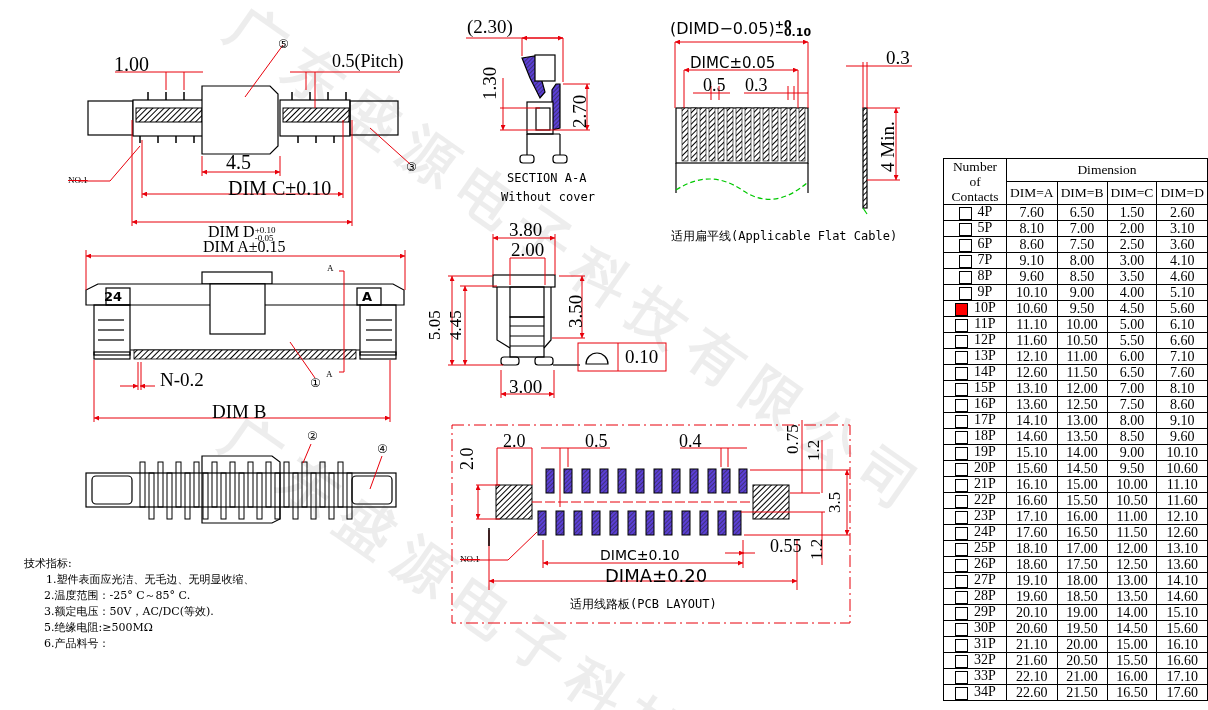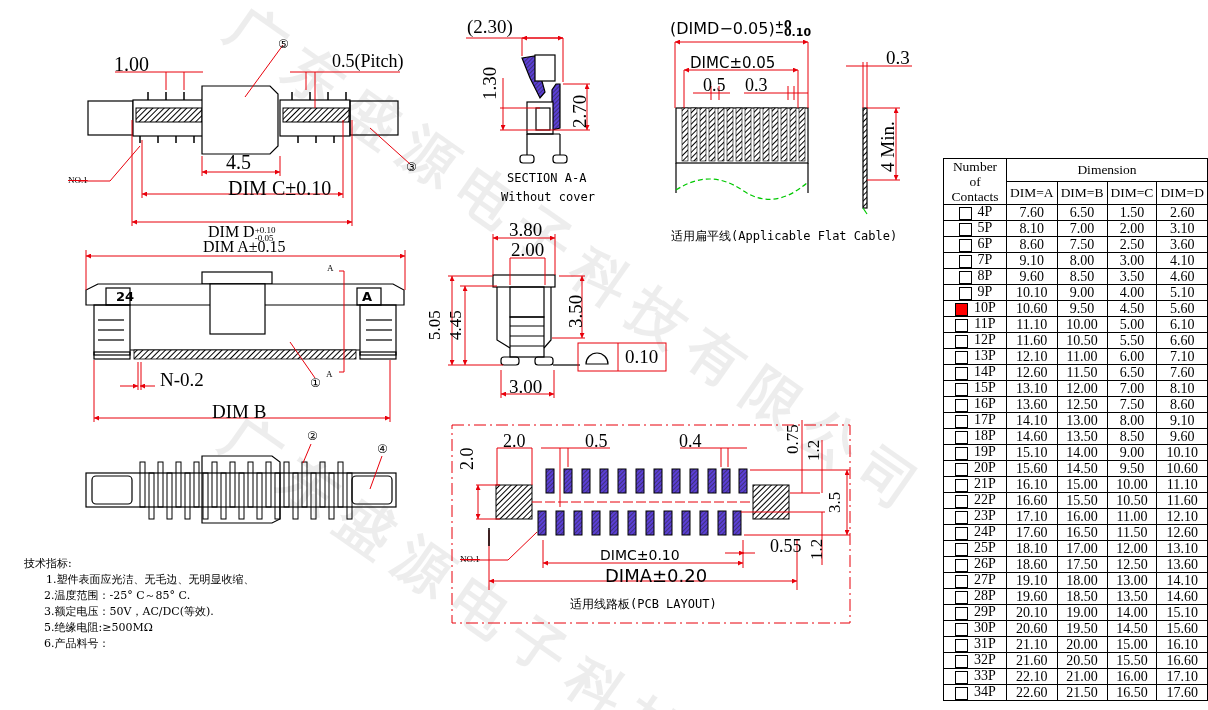--- a/index.html
+++ b/index.html
@@ -355,21 +355,21 @@
   <span>(DIMD−0.05)</span><span style="display:inline-block;vertical-align:-2px;font-size:11px;line-height:8px;font-weight:bold;"><span>+0</span><br><span>−0.10</span></span>
 </div>
 <div class="lbl sans" style="left:690px;top:56px;font-size:15px;">DIMC±0.05</div>
 <div class="lbl" style="left:703px;top:76px;font-size:18px;">0.5</div>
 <div class="lbl" style="left:745px;top:76px;font-size:18px;">0.3</div>
 <div class="lbl" style="left:886px;top:48px;font-size:19px;">0.3</div>
 <div class="vt" style="left:878px;top:172px;font-size:19px;">4 Min.</div>
 <div class="lbl mono" style="left:671px;top:230px;font-size:12px;">适用扁平线(Applicable Flat Cable)</div>
 
 <div class="lbl" style="left:203px;top:239px;font-size:16px;">DIM A±0.15</div>
-<div class="lbl sans" style="left:116px;top:290px;font-size:13px;font-weight:bold;">24</div>
+<div class="lbl sans" style="left:104px;top:290px;font-size:13px;font-weight:bold;">24</div>
 <div class="lbl sans" style="left:362px;top:290px;font-size:13px;font-weight:bold;">A</div>
 <div class="lbl" style="left:327px;top:264px;font-size:9px;">A</div>
 <div class="lbl" style="left:326px;top:370px;font-size:9px;">A</div>
 <div class="lbl" style="left:160px;top:370px;font-size:19px;">N-0.2</div>
 <div class="lbl" style="left:212px;top:402px;font-size:19px;">DIM B</div>
 <div class="lbl sans" style="left:310px;top:377px;font-size:12px;">①</div>
 
 <div class="lbl" style="left:509px;top:220px;font-size:19px;">3.80</div>
 <div class="lbl" style="left:511px;top:240px;font-size:19px;">2.00</div>
 <div class="vt" style="left:426px;top:340px;font-size:17px;">5.05</div>

